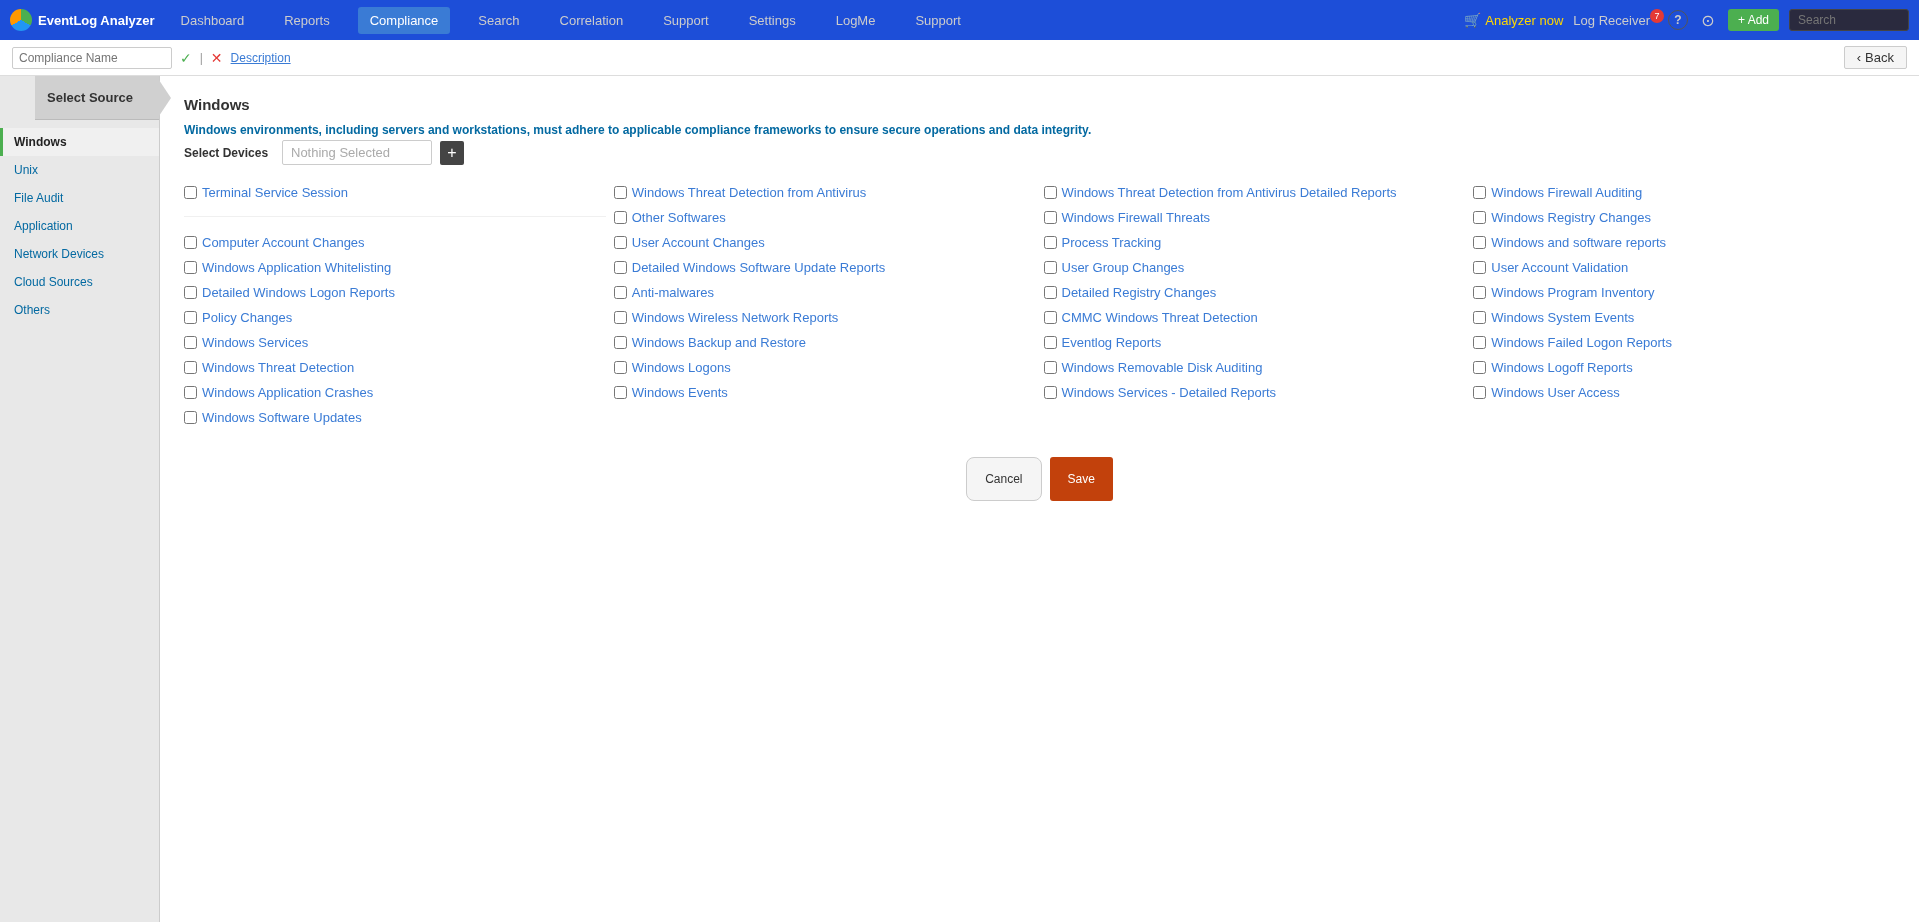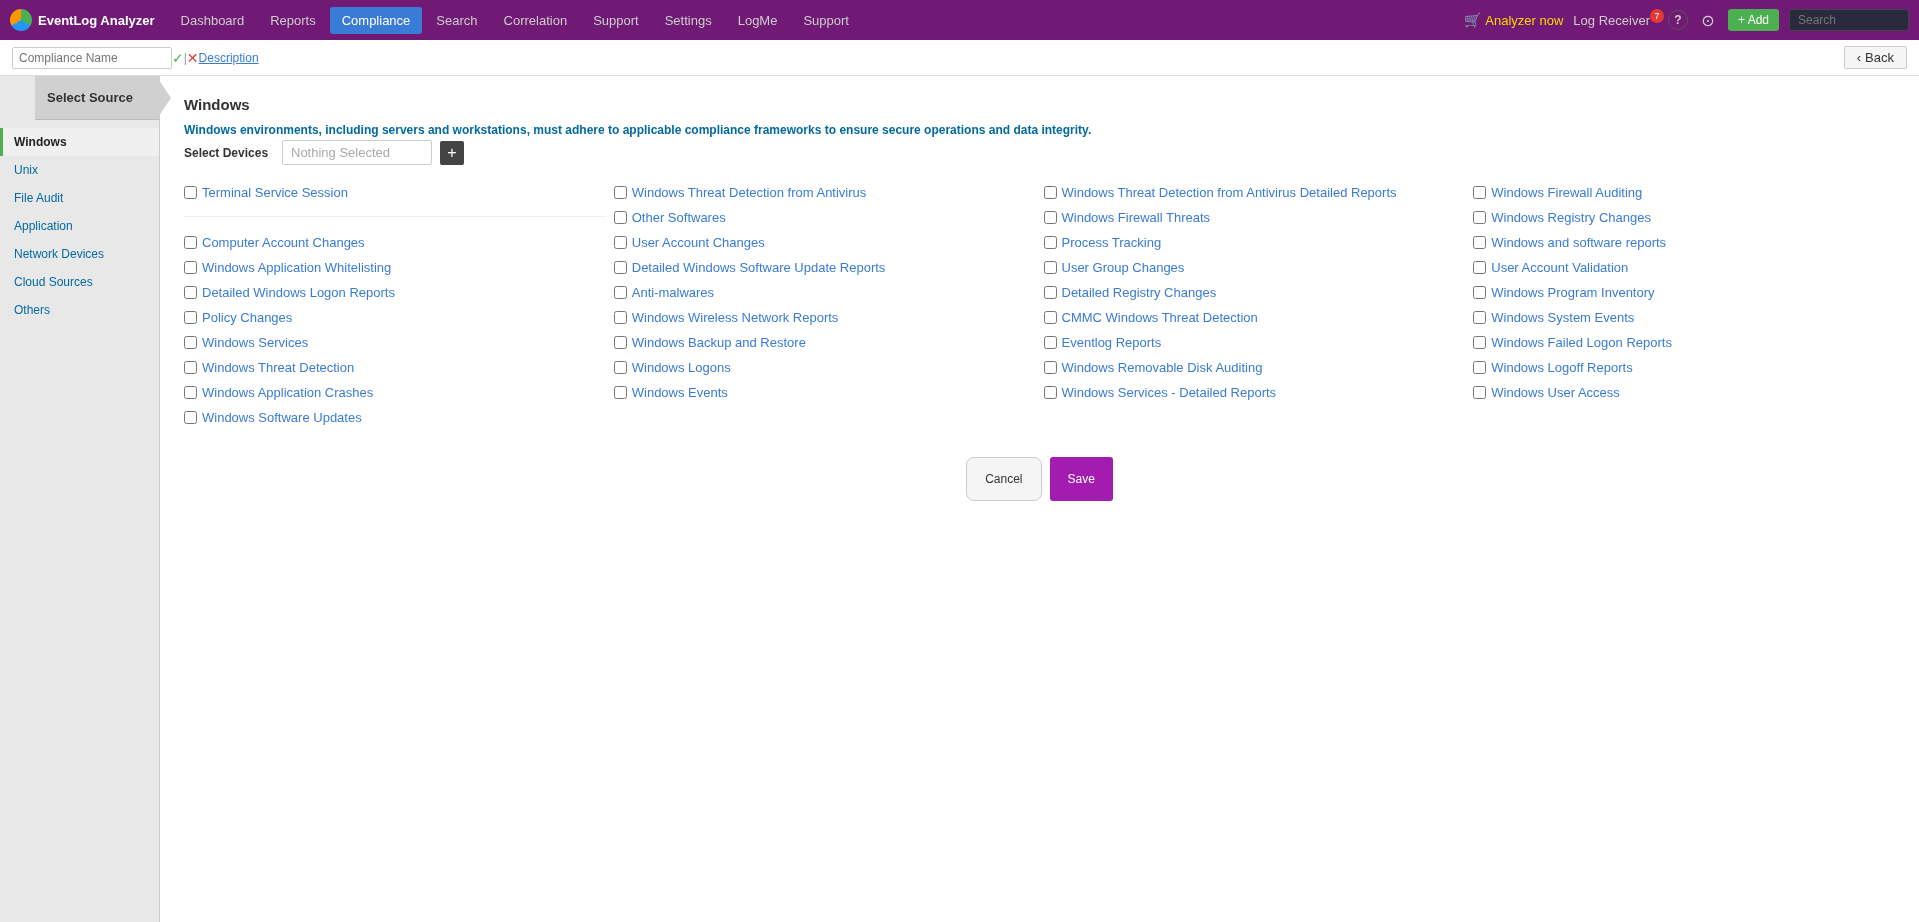--- a/index.html
+++ b/index.html
@@ -1,20 +1,20 @@
 <!DOCTYPE html>
 <html><head>
   <meta charset="utf-8">
   <style>
     * { box-sizing: border-box; margin: 0; padding: 0; font-family: Arial, sans-serif; font-size: 13px; }
     body { background: #f0f0f0; }
 
     
     .topbar {
-      background: #701a75;
+      background: #1d4ed8;
       display: flex;
       align-items: center;
       height: 40px;
       padding: 0 10px;
       gap: 4px;
     }
     .topbar-logo {
       display: flex;
       align-items: center;
       color: white;
@@ -25,21 +25,21 @@
     }
     .logo-icon {
       width: 22px; height: 22px;
       background: conic-gradient(#4CAF50 0deg 120deg, #2196F3 120deg 240deg, #FF9800 240deg 360deg);
       border-radius: 50%;
     }
     .nav-items {
       display: flex;
       align-items: flex-start;
       flex: 1;
-      gap: 2px;
+      gap: 16px;
     }
     .nav-item {
       color: #ccc;
       padding: 6px 12px;
       cursor: pointer;
       border-radius: 3px;
       text-decoration: none;
     }
     .nav-item.active {
       background: #3a7bd5;
@@ -105,20 +105,21 @@
       width: 120px;
     }
 
     
     .compliance-bar {
       background: #fff;
       border-bottom: 1px solid #ddd;
       padding: 8px 12px;
       display: flex;
       align-items: center;
+      gap: 8px;
       height: 36px;
     }
     .compliance-input {
       border: 1px solid #ccc;
       padding: 3px 6px;
       border-radius: 2px;
       font-size: 12px;
       width: 160px;
       color: #999;
     }
@@ -280,21 +281,21 @@
     .cancel-btn {
       background: #f5f5f5;
       border: 1px solid #ccc;
       padding: 14px 18px;
       border-radius: 8px;
       cursor: pointer;
       font-size: 12px;
       color: #333;
     }
     .save-btn {
-      background: #a21caf;
+      background: #c2410c;
       border: none;
       padding: 5px 18px;
       border-radius: 3px;
       cursor: pointer;
       font-size: 12px;
       color: white;
     }
     .grid-separator {
       border: none;
       border-top: 1px solid #f0f0f0;

